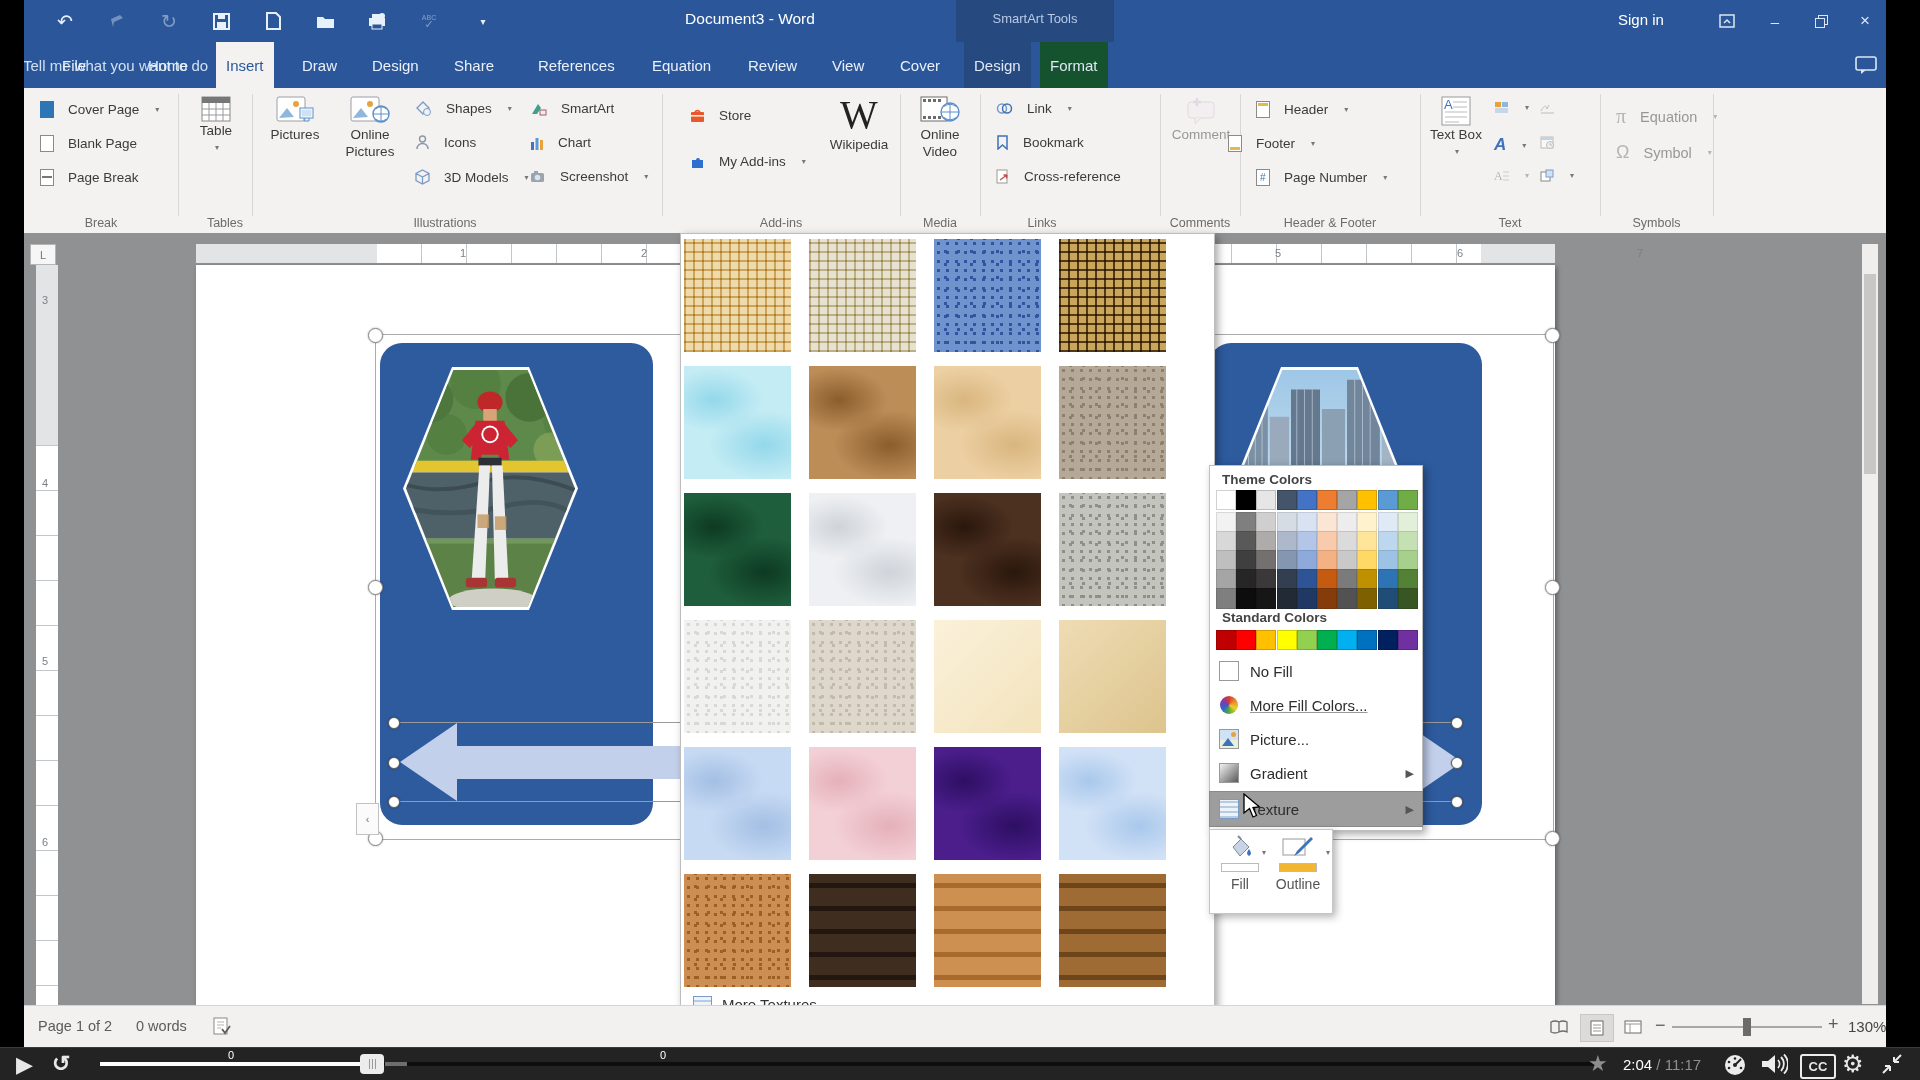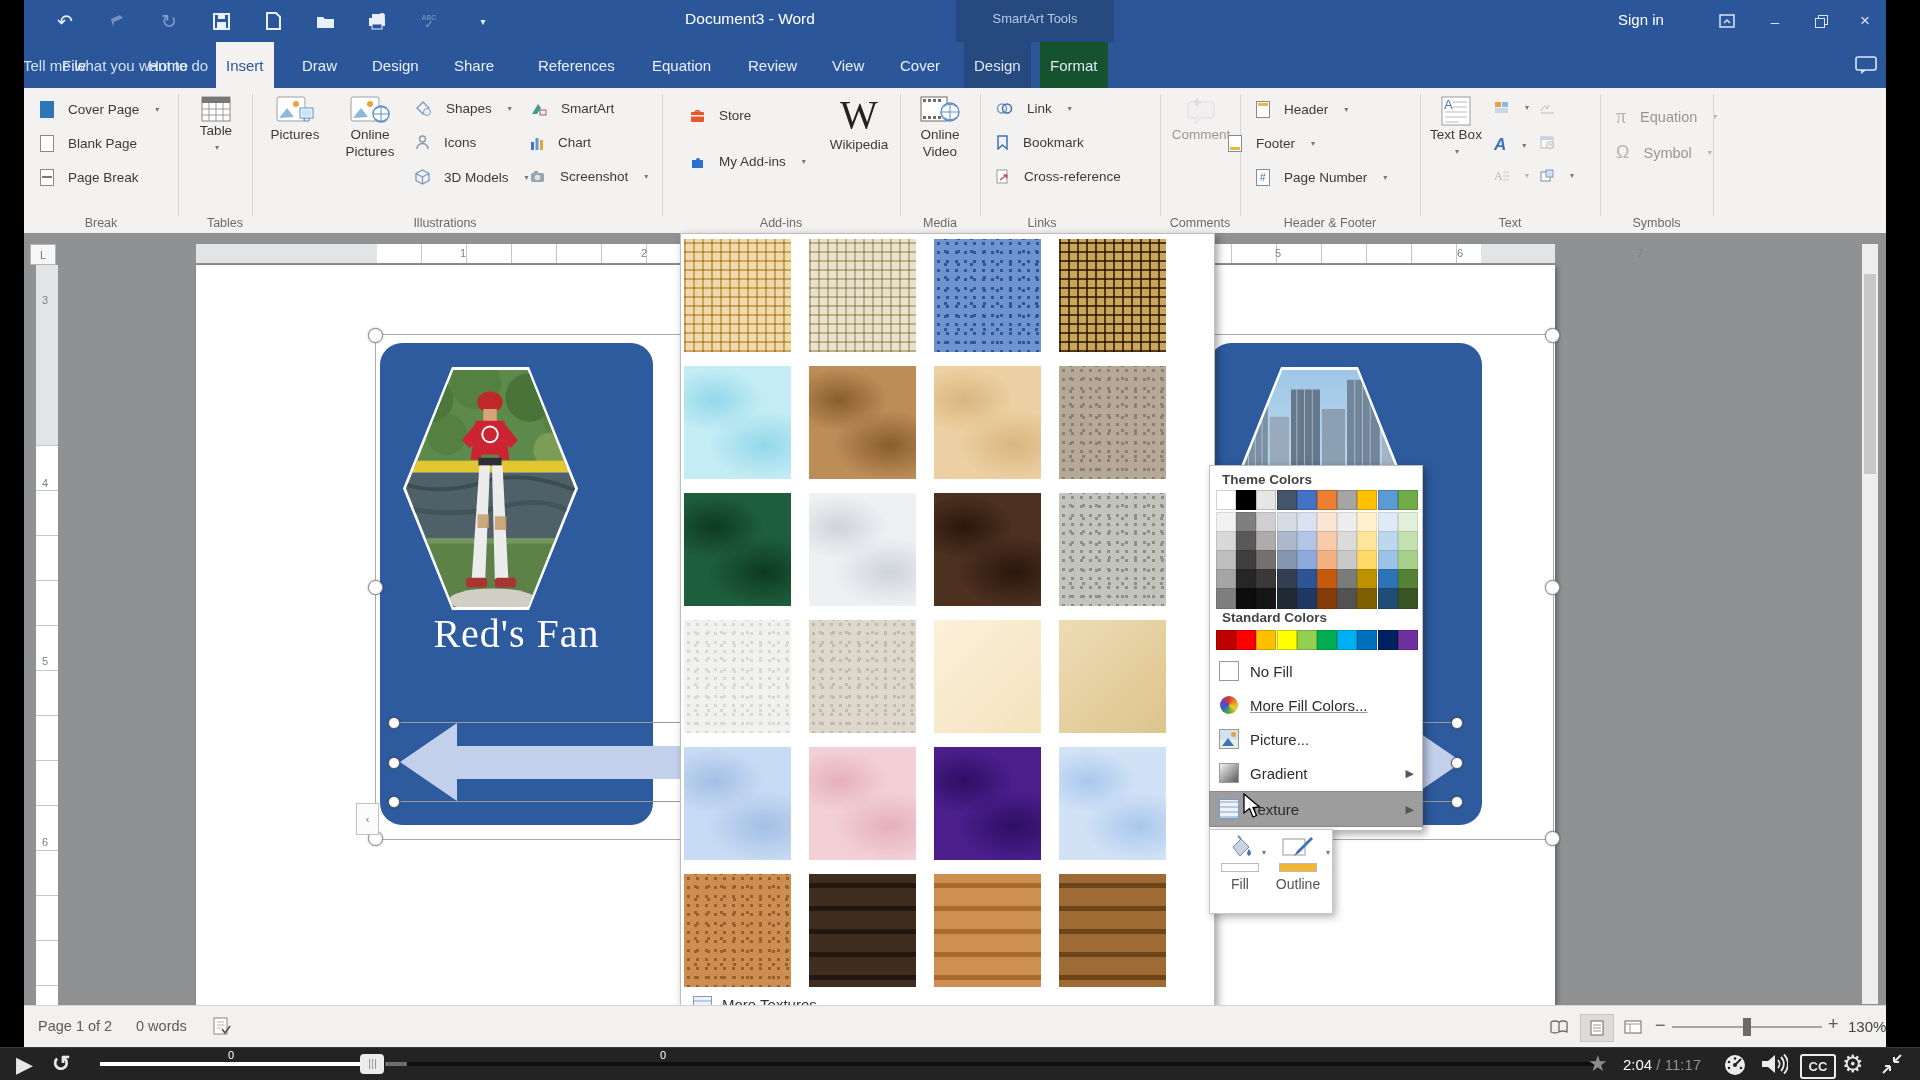--- a/index.html
+++ b/index.html
@@ -547,21 +547,20 @@
           <rect x="75" y="90" width="24" height="8" fill="#2e2e38"></rect>
           <path d="M76,98 L87,98 L82,215 L68,215 Z" fill="#ececec"></path>
           <path d="M89,98 L100,98 L106,215 L92,215 Z" fill="#ececec"></path>
           <rect x="74" y="148" width="12" height="14" fill="#c2975f" opacity=".8"></rect>
           <rect x="92" y="150" width="12" height="14" fill="#c2975f" opacity=".8"></rect>
           <rect x="62" y="213" width="22" height="10" rx="3" fill="#a83434"></rect>
           <rect x="92" y="213" width="22" height="10" rx="3" fill="#a83434"></rect>
         </svg>
       </div>
     </div>
-    <div class="abs" id="card-title" style="top:377px;">Red's Fan</div>
 
     <div class="card" style="left:1209px;top:110px;width:273px;height:482px;"></div>
     <div class="hexo" style="left:1232px;top:134px;width:175px;height:243px;">
       <div class="hexi">
         <svg width="169" height="237" viewBox="0 0 175 243" preserveAspectRatio="none">
           <defs>
               <linearGradient id="sky" x1="0" y1="0" x2="0" y2="1">
             <stop offset="0" stop-color="#9ec7e6"></stop>
                 <stop offset="1" stop-color="#eaf3fb"></stop>
               </linearGradient>

